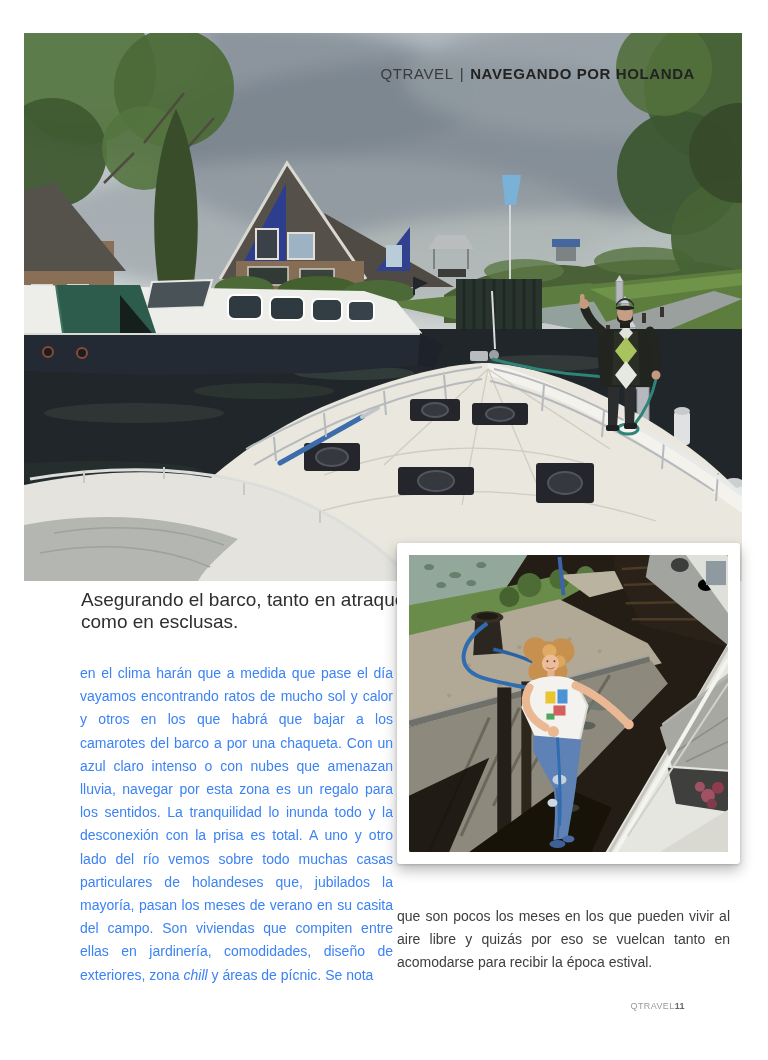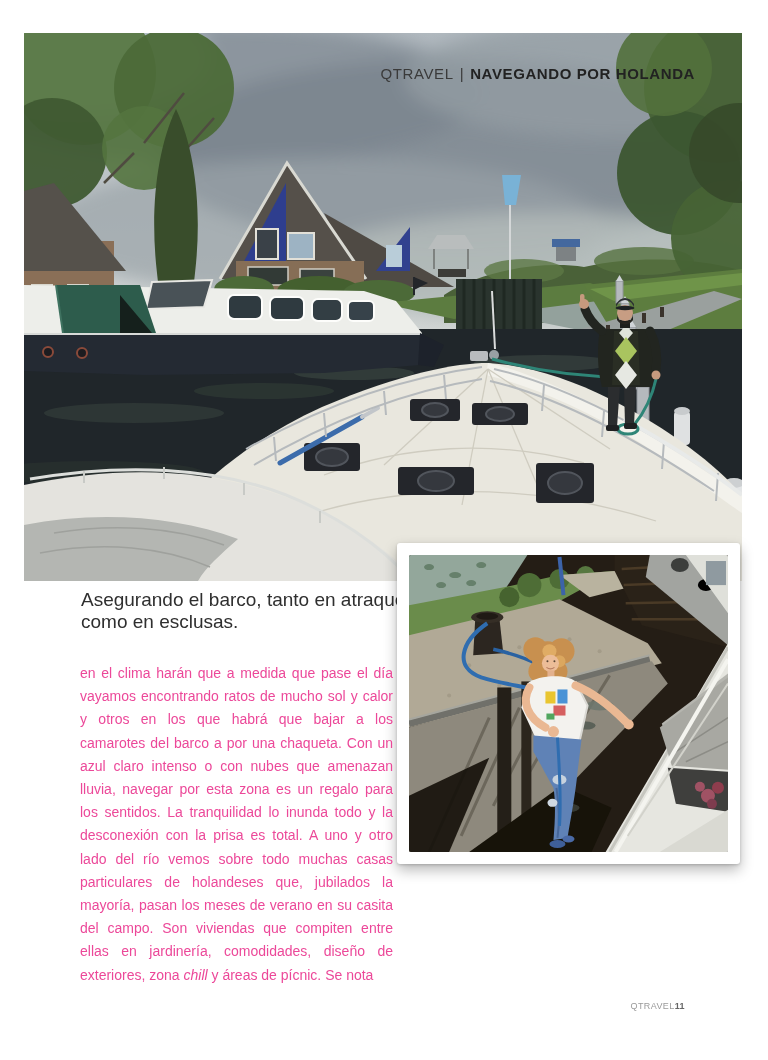--- a/index.html
+++ b/index.html
@@ -18,21 +18,21 @@
 
   
   .inset{position:absolute;left:397px;top:543px;width:343px;height:321px;background:#ffffff;
          box-shadow:0 6px 14px rgba(0,0,0,.28),0 1px 3px rgba(0,0,0,.18);
          border-radius:3px;box-sizing:border-box;padding:12px;}
   .inset svg{display:block;width:100%;height:100%;border-radius:2px;}
 
   
   .caption{position:absolute;left:81px;top:589px;width:330px;font-size:19px;color:#2f2f2f;}
   .col-left{position:absolute;left:80px;top:662px;width:313px;font-size:14px;line-height:23.2px;
-            color:#ec4899;text-align:justify;}
+            color:#3b82f6;text-align:justify;}
   .col-left i{font-style:italic;}
   .col-right{position:absolute;left:397px;top:905px;width:333px;font-size:14px;line-height:23.2px;
              color:#3d3d3d;text-align:justify;}
   .footer{position:absolute;right:83px;top:1001px;font-size:9px;letter-spacing:.4px;color:#9a9a9a;}
   .footer b{color:#666;}
 </style>
 </head>
 <body>
 
 <div class="page">
@@ -392,16 +392,17 @@
         <ellipse cx="143" cy="247" rx="5" ry="4" fill="#cfd8e2"></ellipse>
         <ellipse cx="148" cy="288" rx="8" ry="4" fill="#3f5f98"></ellipse>
         <ellipse cx="159" cy="283" rx="6" ry="3.5" fill="#4a6aa6"></ellipse>
         <path d="M148,182 C150,212 152,242 150,270" stroke="#2f6db0" stroke-width="3" fill="none"></path>
       </g>
     </svg>
   </div>
 
   <div class="col-left"><span>en el clima harán que a medida que pase el día vayamos encontrando ratos de mucho sol y calor y otros en los que habrá que bajar a los camarotes del barco a por una chaqueta. Con un azul claro intenso o con nubes que amenazan lluvia, navegar por esta zona es un regalo para los sentidos. La tranquilidad lo inunda todo y la desconexión con la prisa es total. A uno y otro lado del río vemos sobre todo muchas casas particulares de holandeses que, jubilados la mayoría, pasan los meses de verano en su casita del campo. Son viviendas que compiten entre ellas en jardinería, comodidades, diseño de exteriores, zona </span><i>chill</i><span> y áreas de pícnic. Se nota</span></div>
 
+  <div class="col-right">que son pocos los meses en los que pueden vivir al aire libre y quizás por eso se vuelcan tanto en acomodarse para recibir la época estival.</div>
 
   <div class="footer"><span>QTRAVEL</span><b>11</b></div>
 
 </div>
 
 </body></html>

